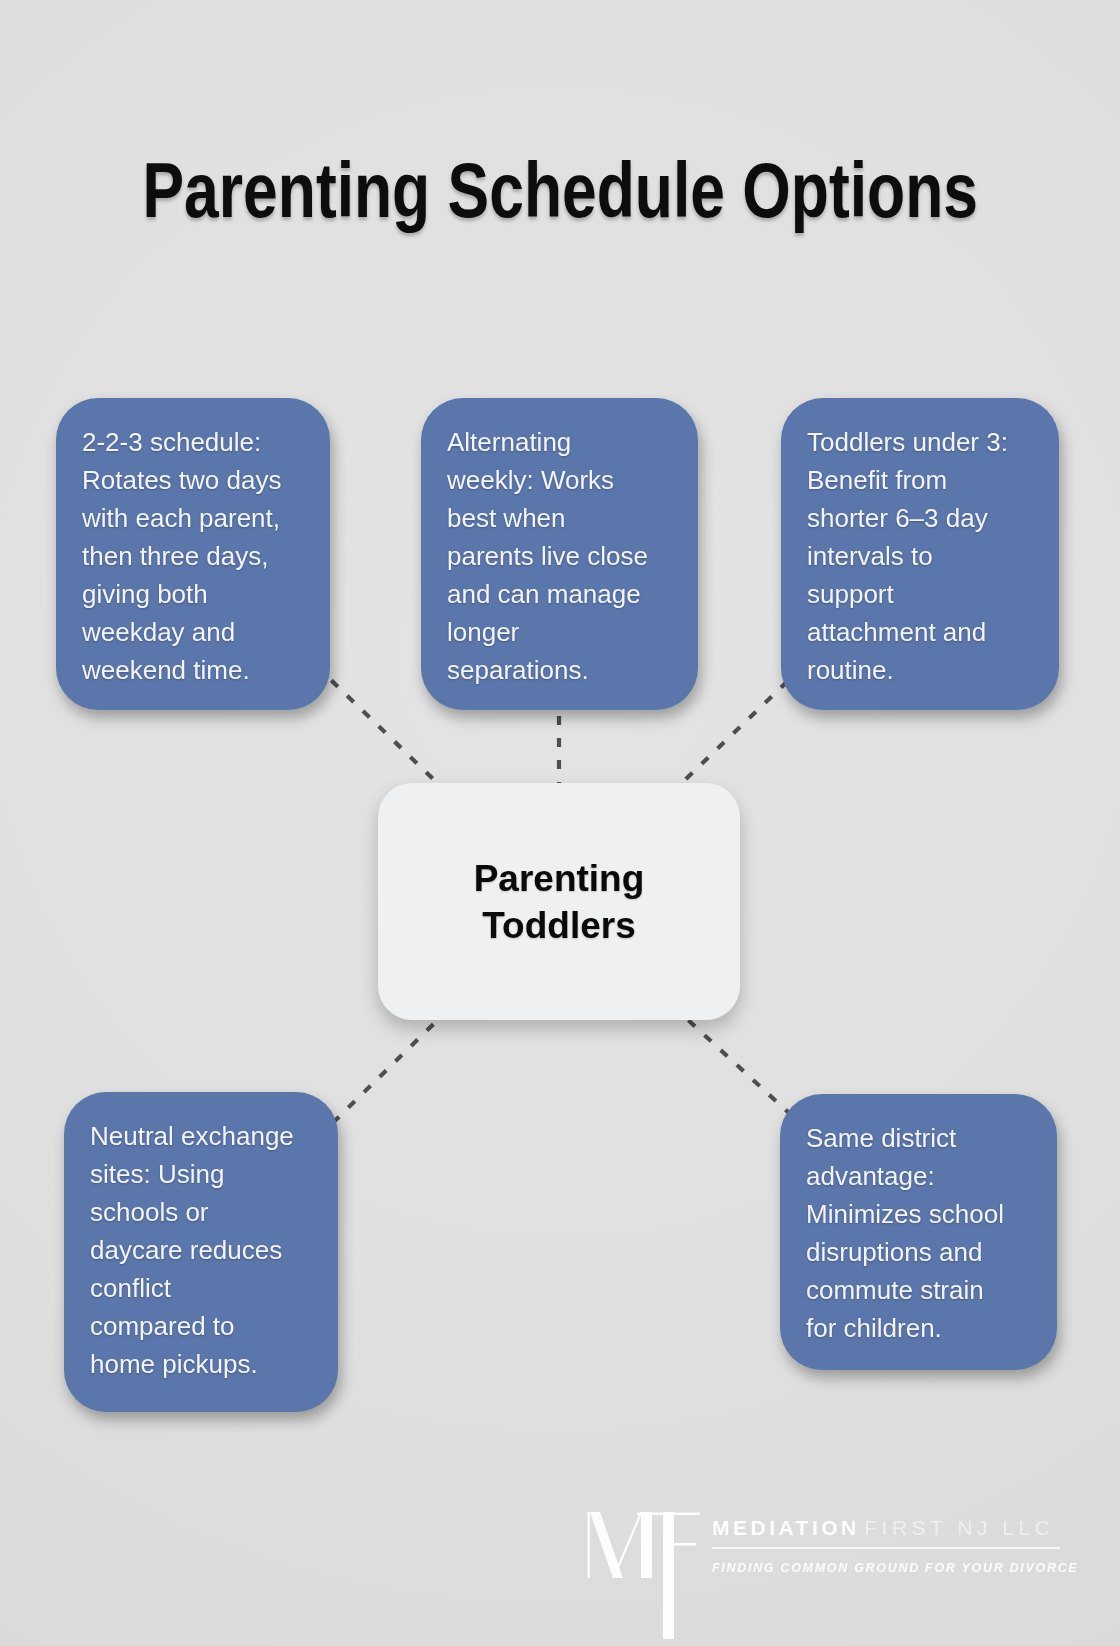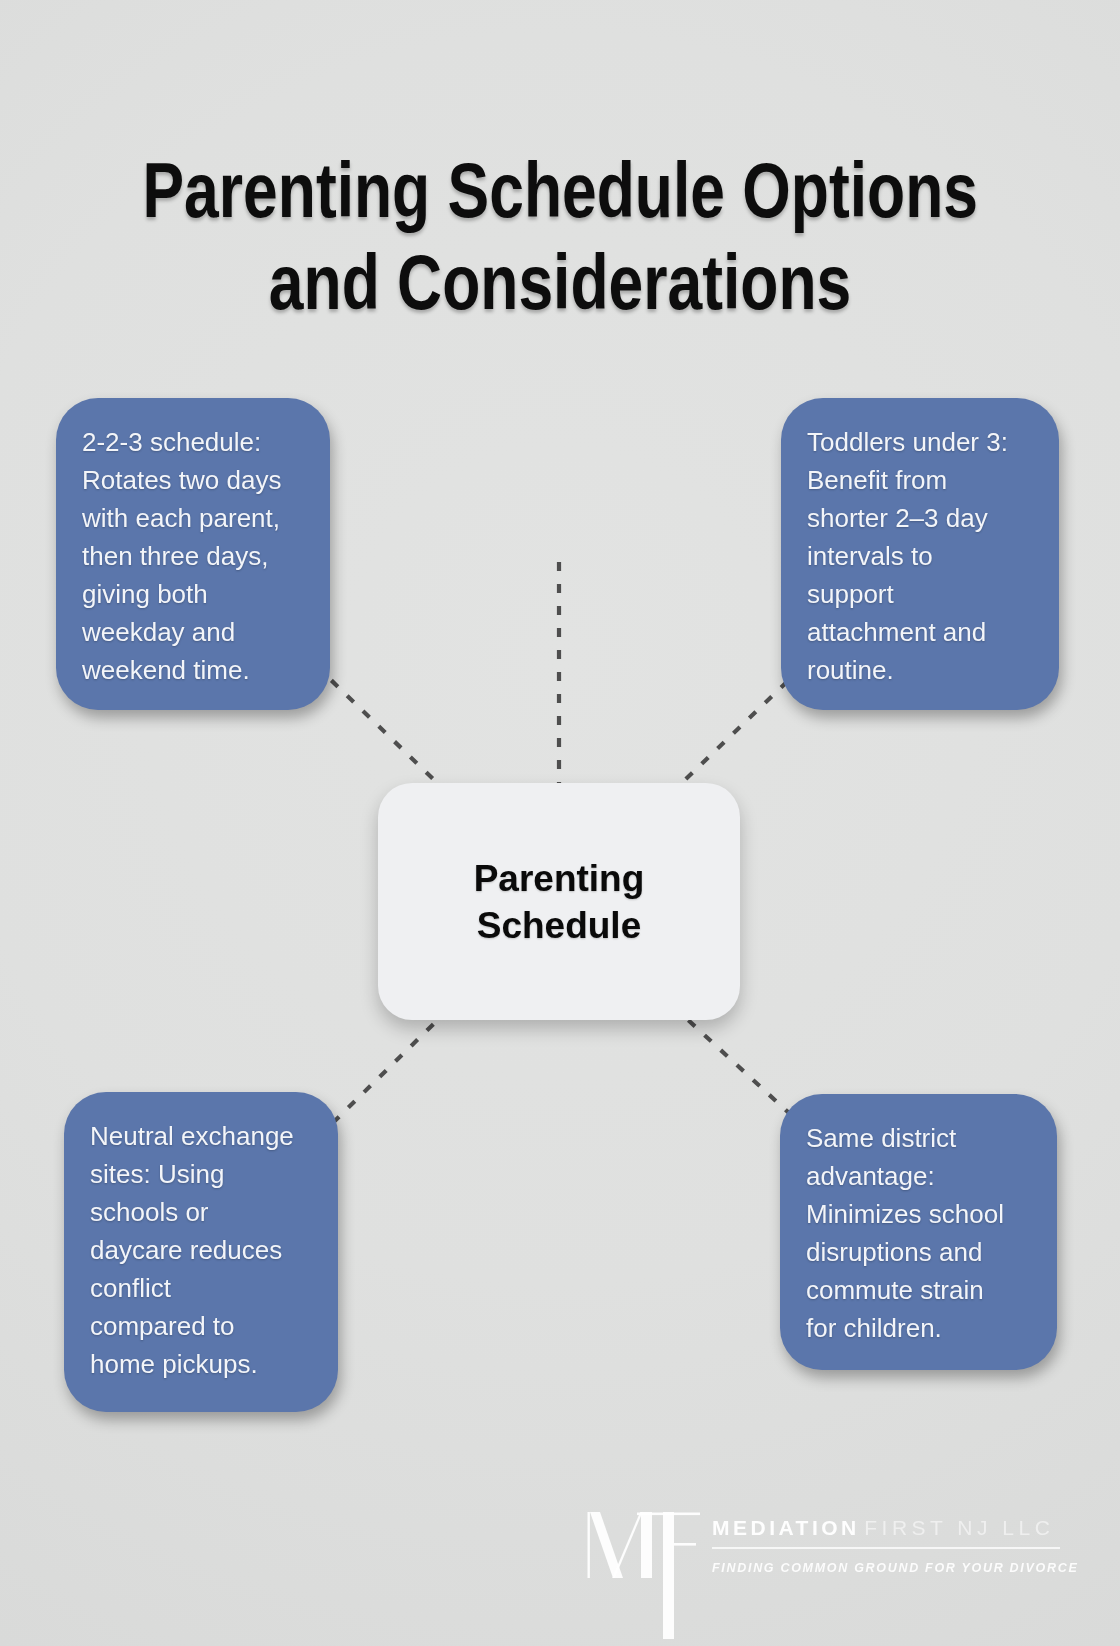--- a/index.html
+++ b/index.html
@@ -96,46 +96,54 @@
     font-weight:bold;font-size:12.5px;letter-spacing:1.7px;font-style:italic;
   }
 </style>
 </head>
 <body>
 
 <div class="canvas">
 
   <h1 class="title">
     <span class="tline"><span>Parenting Schedule Options</span></span>
-    <span class="tline"><span>and Considerations</span></span>
   </h1>
 
   <svg class="connectors" width="1120" height="1646" viewBox="0 0 1120 1646" aria-hidden="true">
     <line x1="559" y1="901" x2="201" y2="554"></line>
     <line x1="559" y1="901" x2="559" y2="554"></line>
     <line x1="559" y1="901" x2="920" y2="554"></line>
     <line x1="559" y1="901" x2="201" y2="1252"></line>
     <line x1="559" y1="901" x2="918" y2="1232"></line>
   </svg>
 
   <div class="node b1">
     <p class="node-text">2-2-3 schedule:
 Rotates two days
 with each parent,
 then three days,
 giving both
 weekday and
 weekend time.</p>
   </div>
 
+  <div class="node b2">
+    <p class="node-text">Alternating
+weekly: Works
+best when
+parents live close
+and can manage
+longer
+separations.</p>
+  </div>
 
   <div class="node b3">
     <p class="node-text">Toddlers under 3:
 Benefit from
-shorter 2–3 day
+shorter 6–3 day
 intervals to
 support
 attachment and
 routine.</p>
   </div>
 
   <div class="node b5">
     <p class="node-text">Same district
 advantage:
 Minimizes school
@@ -149,21 +157,21 @@
 sites: Using
 schools or
 daycare reduces
 conflict
 compared to
 home pickups.</p>
   </div>
 
   <div class="center-node">
     <p class="center-label">Parenting
-Schedule</p>
+Toddlers</p>
   </div>
 
   <div class="logo">
     <svg class="monogram" width="113" height="128" viewBox="0 0 113 128" aria-label="MF">
       <g class="mf">
         <rect x="0.5" y="0" width="2.4" height="66"></rect>
         <polygon points="3,0 13,0 36,66 26,66"></polygon>
         <polygon points="25.2,66 27.8,66 55.6,0 53.2,0"></polygon>
         <rect x="54" y="0" width="11" height="66"></rect>
         <rect x="76" y="0" width="11" height="127"></rect>

